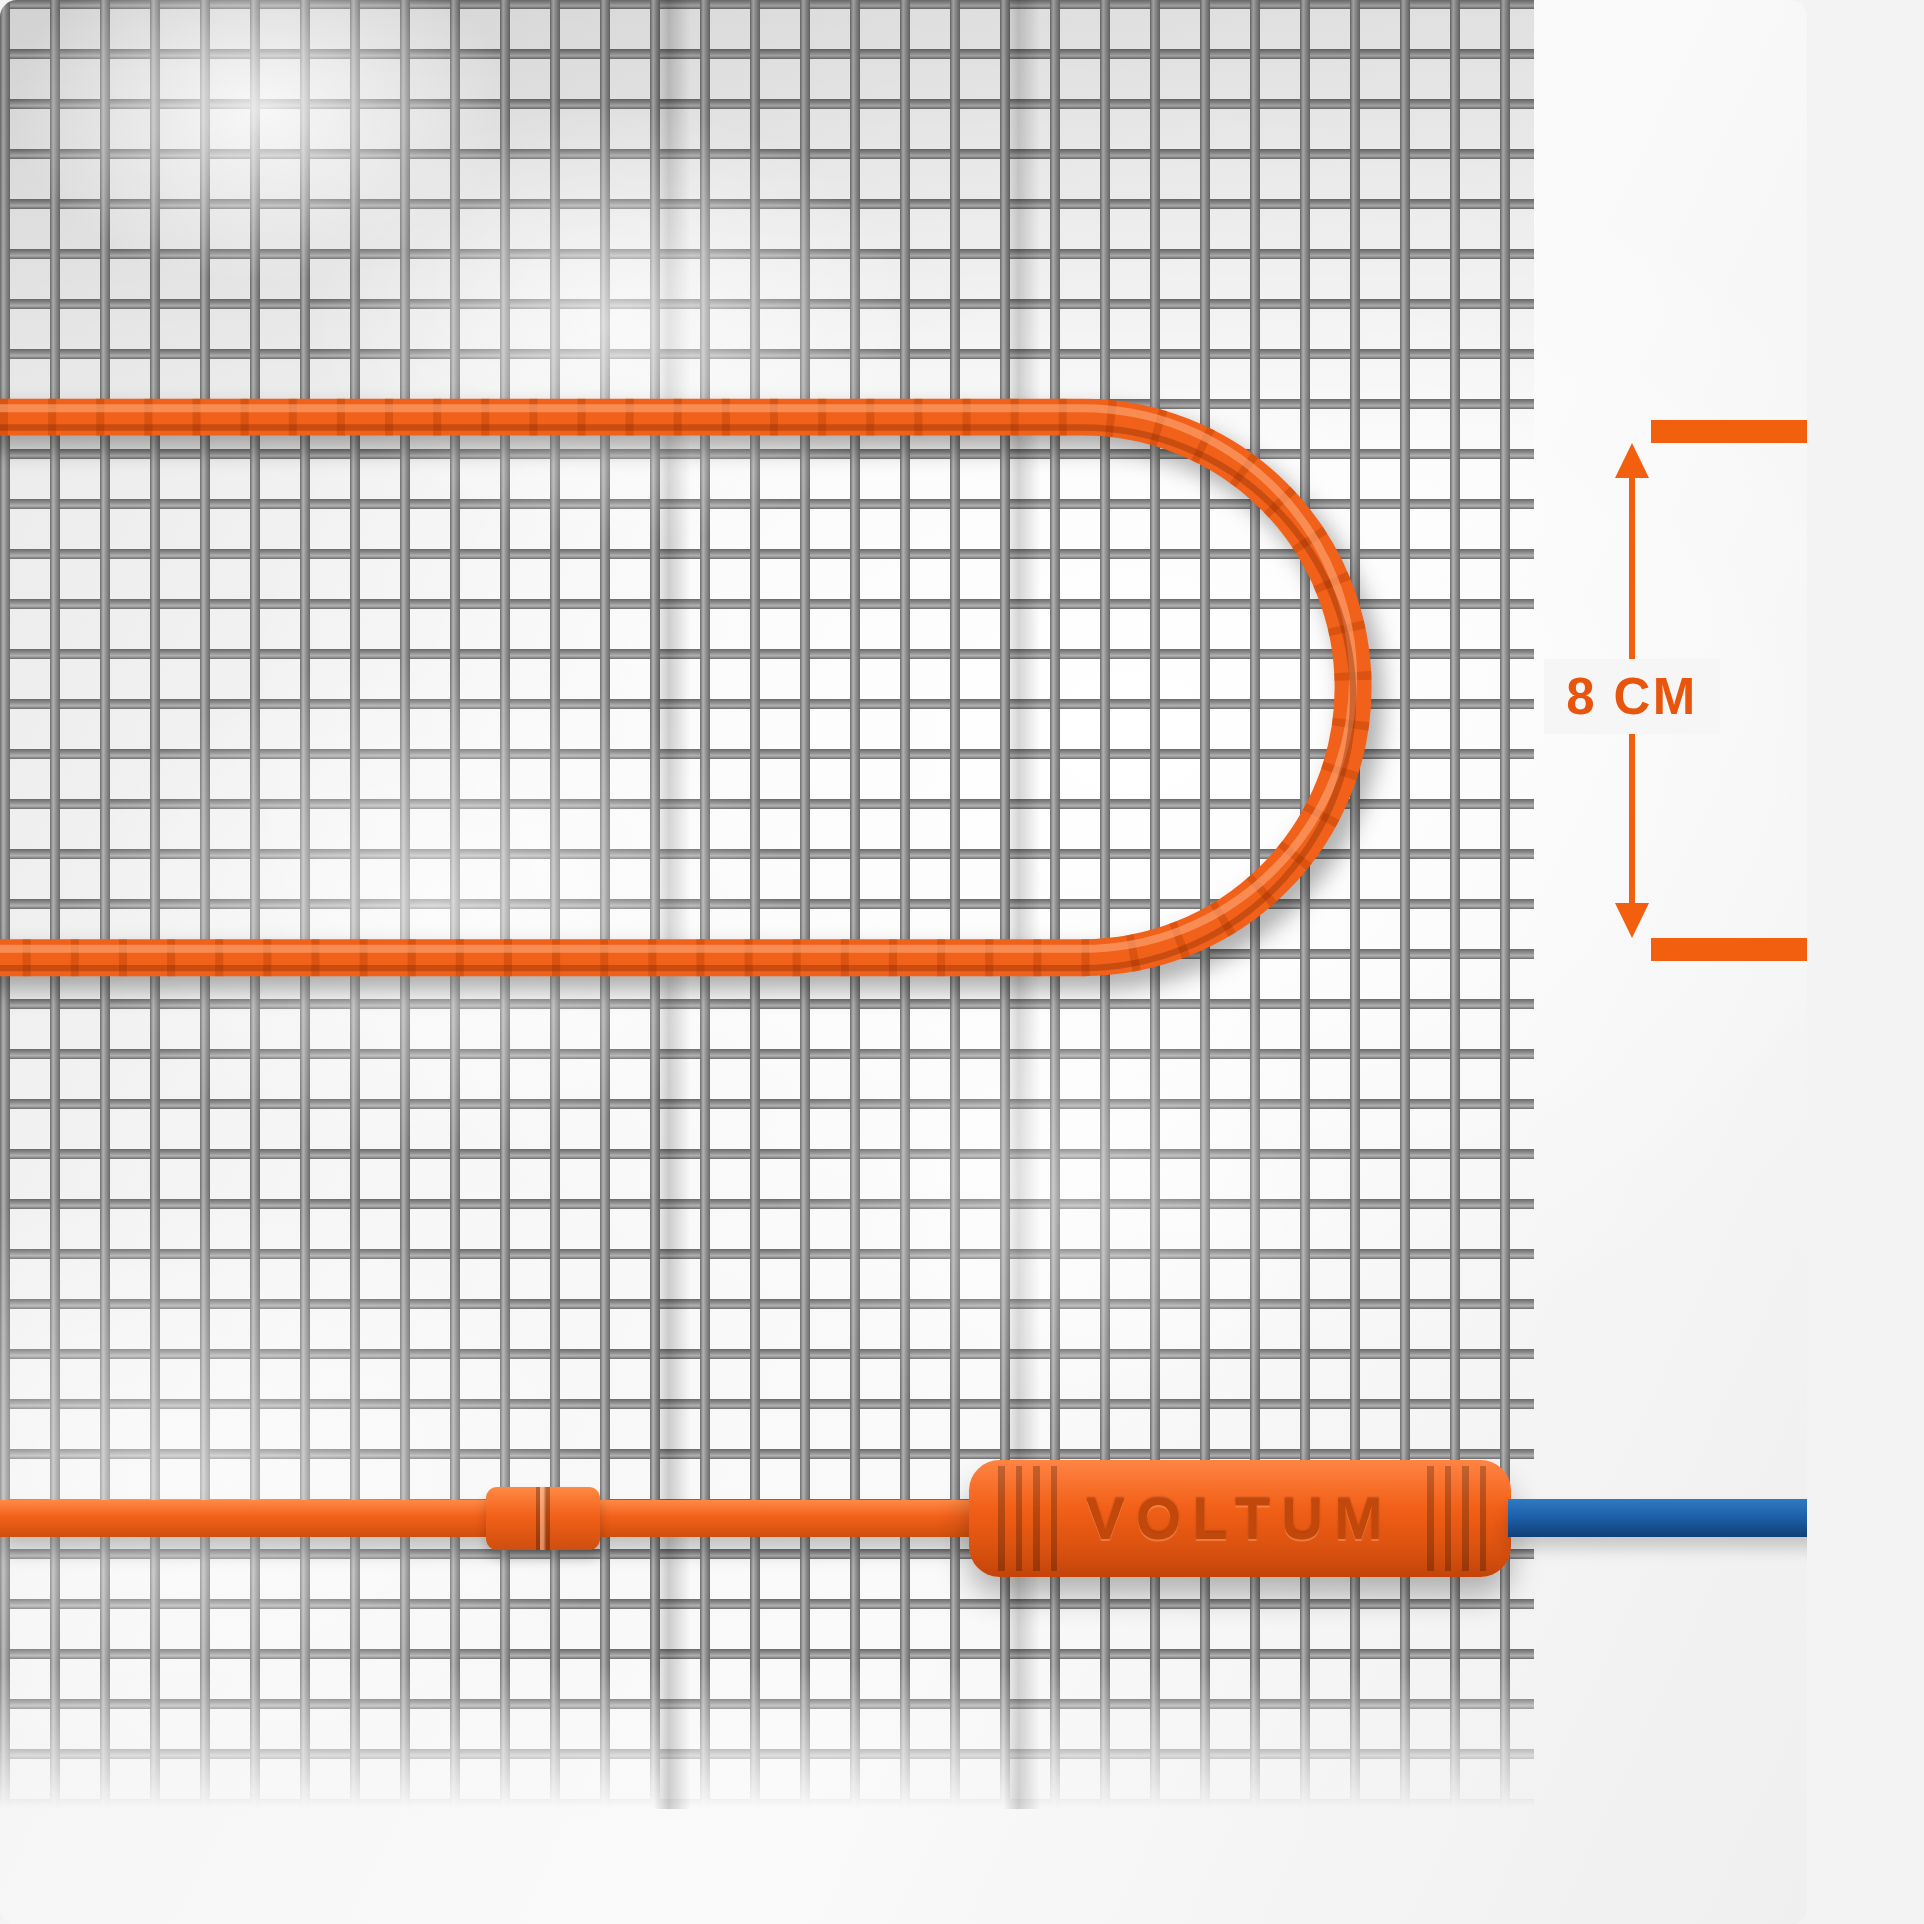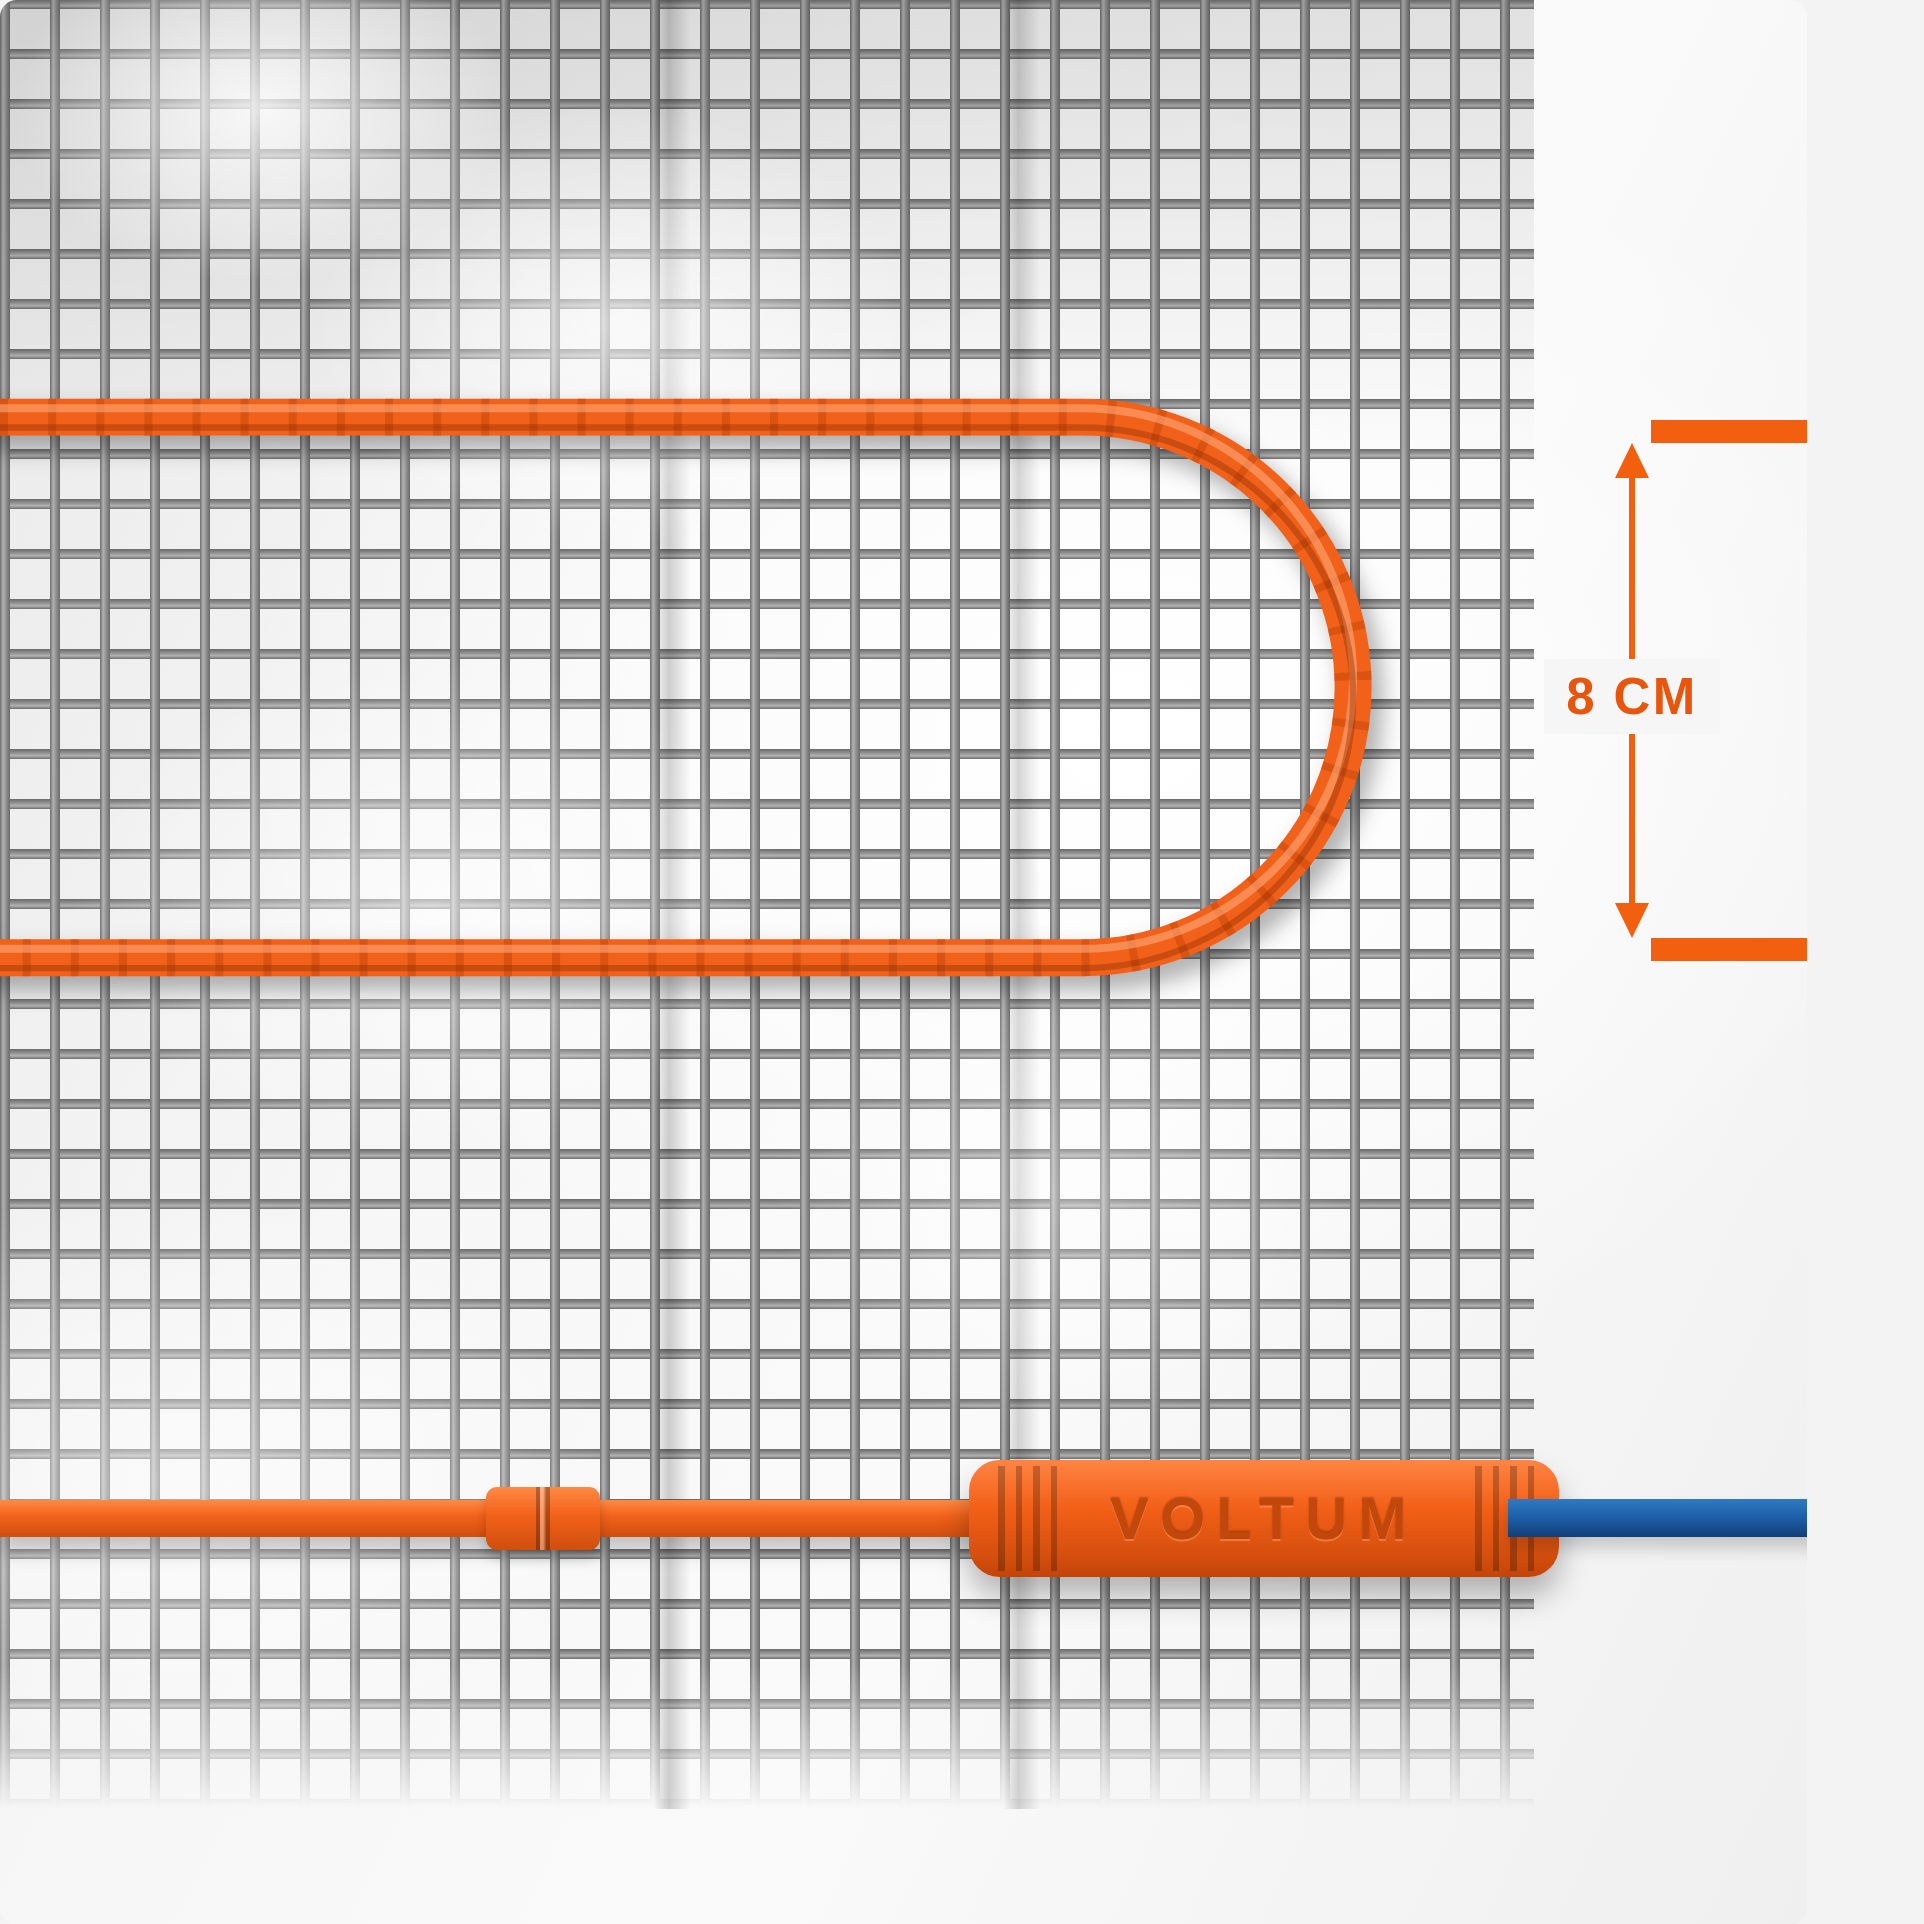--- a/index.html
+++ b/index.html
@@ -128,21 +128,20 @@
       rgba(255,255,255,0.35) 4px 7.2px,
       rgba(0,0,0,0.28) 10.4px 14.4px);
   }
   .connector {
     position: absolute;
     left: 969px; top: 1460px;
     width: 542px; height: 117px;
     border-radius: 30.5px;
     background: linear-gradient(180deg, #ff8443 0%, #f25f17 42%, #d54f0e 82%, #c24409 100%);
     box-shadow: 0 19px 30.5px rgba(0,0,0,0.28);
-    padding-left: 48px;
   }
   .connector .ridge {
     position: absolute;
     top: 6.4px; bottom: 6.4px;
     width: 77px;
     background: repeating-linear-gradient(90deg,
       rgba(0,0,0,0) 0 11.2px,
       rgba(0,0,0,0.24) 11.2px 17.6px);
     border-radius: 8px;
   }

